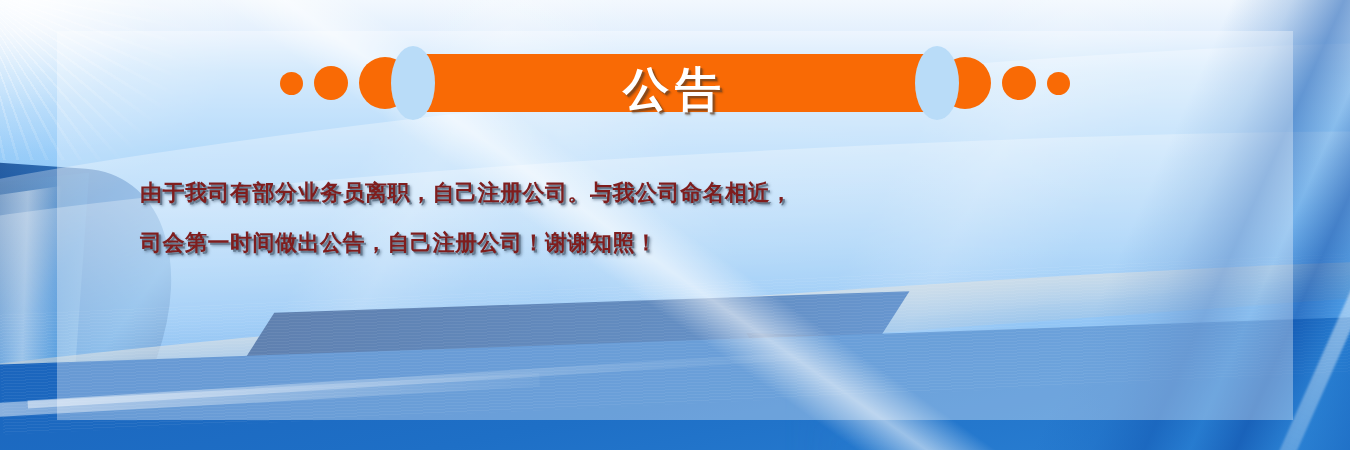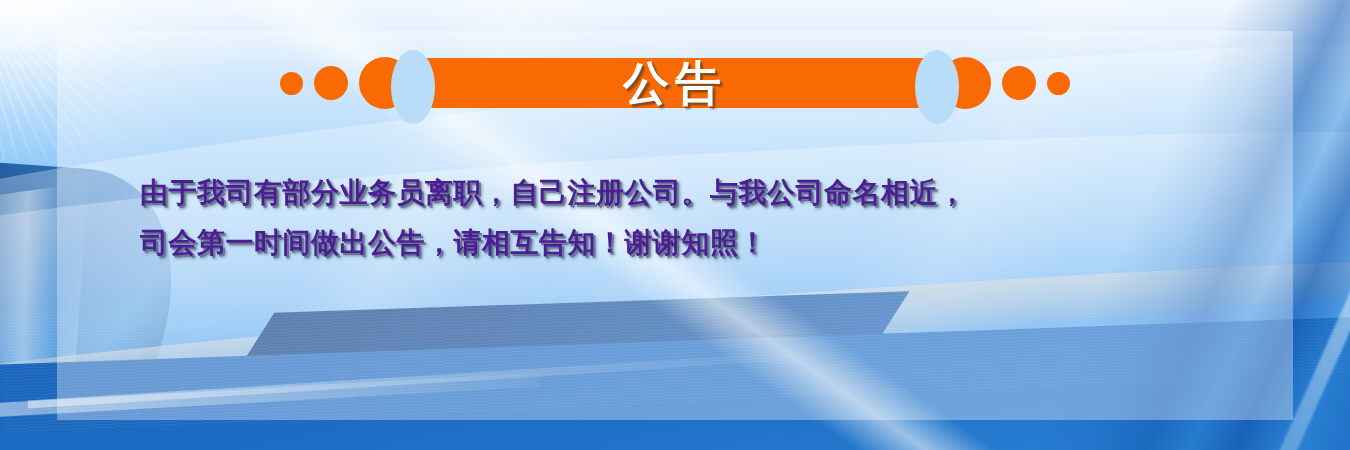--- a/index.html
+++ b/index.html
@@ -259,24 +259,24 @@
   .dots .d-sm { width: 23px; height: 23px; }
   .dots .d-md { width: 34px; height: 34px; }
   .dots .d-lg { width: 52px; height: 52px; }
 
   .dots-left { margin-right: 4px; }
   .dots-right { margin-left: 4px; flex-direction: row-reverse; }
 
   .ribbon-bar {
     position: relative;
     width: 520px;
-    height: 50px;
+    height: 58px;
     background: #f96a05;
     display: flex;
-    align-items: center;
+    align-items: flex-end;
     justify-content: center;
   }
   
   .ribbon-bar::before,
   .ribbon-bar::after {
     content: "";
     position: absolute;
     top: -7px;
     width: 46px;
     height: 72px;
@@ -310,22 +310,22 @@
     white-space: nowrap;
     font-family: "DejaVu Sans", "Liberation Sans", sans-serif;
   }
 
   
   #notice-body {
     position: absolute;
     left: 140px;
     top: 168px;
     width: 1085px;
-    color: #4c1d95;
-    font-size: 28px;
+    color: #7f1d1d;
+    font-size: 22px;
     font-weight: bold;
     line-height: 50px;
     letter-spacing: 0.5px;
     white-space: nowrap;
     text-shadow:
        2px 2px 0 rgba(90,110,130,0.80),
        3px 3px 3px rgba(50,70,95,0.55);
     font-family: "DejaVu Sans", "Liberation Sans", sans-serif;
   }
   #notice-body .line { display: block; }
@@ -381,16 +381,16 @@
     <span class="dots dots-right">
       <span class="dot d-sm"></span>
       <span class="dot d-md"></span>
       <span class="dot d-lg"></span>
     </span>
 
   </div>
 
   <div id="notice-body">
     <span class="line">由于我司有部分业务员离职，自己注册公司。与我公司命名相近，</span>
-    <span class="line">司会第一时间做出公告，请相互告知！谢谢知照！</span>
+    <span class="line">司会第一时间做出公告，自己注册公司！谢谢知照！</span>
   </div>
 
 </div>
 
 </body></html>

